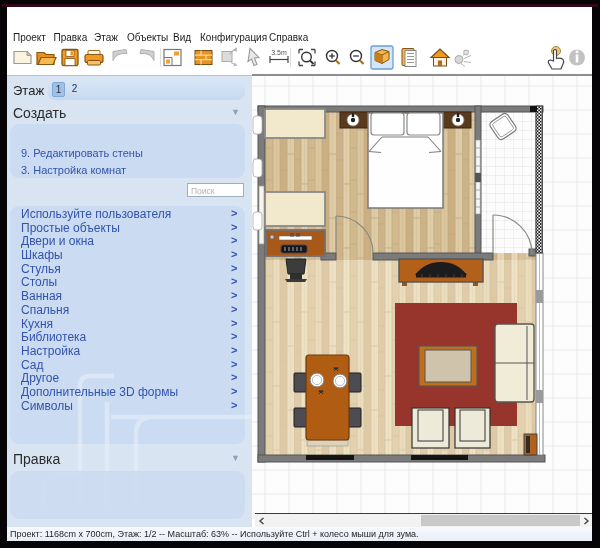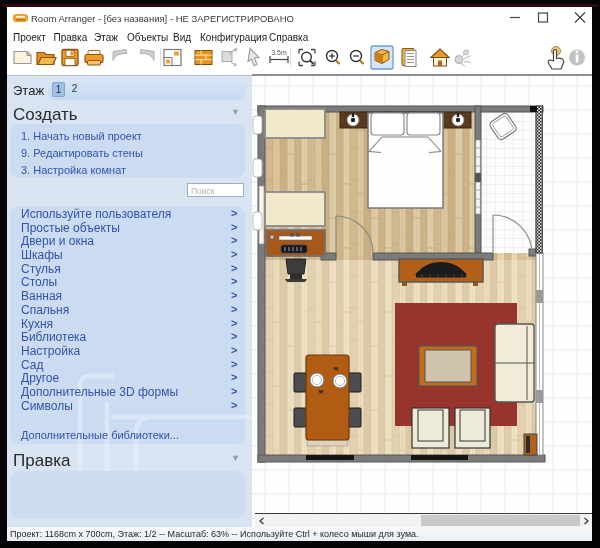--- a/index.html
+++ b/index.html
@@ -10,51 +10,37 @@
   
   #titlebar{position:absolute;left:0;top:0;width:585px;height:21px;background:#fff;}
   #title{position:absolute;left:24px;top:6px;font-size:9.5px;color:#3a3a3a;letter-spacing:0;}
   
   #menubar{position:absolute;left:0;top:21px;width:585px;height:17px;background:#fff;font-size:10px;color:#1c1c1c;}
   #menubar span{position:absolute;top:4px;white-space:nowrap;}
   
   #toolbar{position:absolute;left:0;top:38px;width:585px;height:31px;background:#fff;}
   
   #panel{position:absolute;left:0;top:69px;width:245px;height:458px;background:#d9e4f3;overflow:hidden;}
-  .hdr{position:absolute;font-size:17px;color:#2b2b2b;white-space:nowrap;}
+  .hdr{position:absolute;font-size:14px;color:#2b2b2b;white-space:nowrap;}
   .bluebox{position:absolute;background:#cbdbf1;border-radius:9px;}
   .blk{color:#3353ad;white-space:nowrap;}
   .arr{left:224px;font-weight:bold;font-size:11px;}
   
   #canvas{position:absolute;left:245px;top:69px;width:340px;height:444px;background:#fdfdfd;overflow:hidden;}
   
   #hscroll{position:absolute;left:248px;top:506px;width:337px;height:13px;background:#f2f2f2;border-top:1px solid #3c3c3c;}
   #hthumb{position:absolute;left:166px;top:1px;width:159px;height:11px;background:#c9c9c9;}
   
   #status{position:absolute;left:0;top:520px;width:585px;height:14px;background:linear-gradient(#f7fafd,#e9eef7);
           font-size:9px;color:#1f1f1f;}
 </style>
 </head>
 <body>
 <div style="position:absolute;left:2px;top:4px;width:596px;height:3px;background:#2e0812;"></div>
 <div id="win">
-  <div id="titlebar">
-    <svg class="abs" style="left:6px;top:5px" width="15" height="12" viewBox="0 0 15 12">
-      <rect x="0" y="2" width="15" height="8" rx="3" fill="#f2a231"></rect>
-      <rect x="3" y="4" width="9" height="1.6" fill="#fff" opacity="0.85"></rect>
-      <rect x="3" y="7" width="9" height="1.6" fill="#c06a10"></rect>
-    </svg>
-    <div id="title">Room Arranger - [без названия] - НЕ ЗАРЕГИСТРИРОВАНО</div>
-    <svg class="abs" style="left:498px;top:0" width="87" height="21" viewBox="0 0 87 21">
-      <line x1="5" y1="10.5" x2="15" y2="10.5" stroke="#444" stroke-width="1.2"></line>
-      <rect x="33.5" y="6" width="9" height="9" fill="none" stroke="#444" stroke-width="1.2"></rect>
-      <line x1="70" y1="5.5" x2="80" y2="15.5" stroke="#444" stroke-width="1.3"></line>
-      <line x1="80" y1="5.5" x2="70" y2="15.5" stroke="#444" stroke-width="1.3"></line>
-    </svg>
-  </div>
   <div id="menubar">
     <span style="left:6px">Проект</span>
     <span style="left:46.5px">Правка</span>
     <span style="left:87px">Этаж</span>
     <span style="left:120px">Объекты</span>
     <span style="left:166px">Вид</span>
     <span style="left:193px">Конфигурация</span>
     <span style="left:262px">Справка</span>
   </div>
   <div id="toolbar">
@@ -158,21 +144,20 @@
   <div class="abs" style="left:245px;top:67px;width:340px;height:2px;background:#8e8e8e;z-index:5;"></div>
   <div class="abs" style="left:0;top:67.5px;width:245px;height:1px;background:#b8c2d2;z-index:5;"></div>
   <div id="panel">
     <div class="hdr" style="left:6px;top:7px;font-size:13px;color:#222">Этаж</div>
     <div class="abs" style="left:41px;top:3px;width:197px;height:21px;border-radius:7px;background:linear-gradient(#d9e6f7,#c6d9f0);"></div>
     <div class="abs" style="left:45px;top:6px;width:13px;height:15px;background:#a3c0e2;border:1px solid #7fa8d4;box-sizing:border-box;border-radius:2px;font-size:10px;color:#203050;text-align:center;line-height:14px;">1</div>
     <div class="abs" style="left:61px;top:6px;width:13px;height:15px;font-size:10px;color:#203050;text-align:center;line-height:14px;">2</div>
     <div class="hdr" style="left:6px;top:29px;">Создать</div>
     <div class="abs" style="left:224px;top:31px;color:#90a0b5;font-size:9px;">▼</div>
     <div class="bluebox" style="left:3px;top:48px;width:235px;height:54px;"></div>
-    <div class="abs blk" style="left:14px;top:54px;font-size:11px;">1. Начать новый проект</div>
     <div class="abs blk" style="left:14px;top:71px;font-size:11px;">9. Редактировать стены</div>
     <div class="abs blk" style="left:14px;top:88px;font-size:11px;">3. Настройка комнат</div>
     <div class="abs" style="left:180px;top:107px;width:57px;height:14px;background:#fff;border:1px solid #9daec4;font-size:8.5px;color:#b2b2b2;line-height:14px;padding-left:3px;box-sizing:border-box;">Поиск</div>
     <div class="bluebox" style="left:3px;top:130px;width:235px;height:238px;"></div>
     <svg class="abs" style="left:0;top:130px;" width="245" height="330" viewBox="0 0 245 330">
       <g fill="none" stroke="#e9effb" stroke-width="4.5" opacity="0.55">
         <path d="M73 304 L73 180 Q73 170 83 170 L107 170"></path>
         <path d="M100 304 L100 196"></path>
         <path d="M104 211 L245 211"></path>
         <path d="M36 304 L36 288 Q36 268 56 268 L72 268"></path>
@@ -204,21 +189,20 @@
         <div class="abs blk arr" style="top:268px">&gt;</div>
       <div class="abs blk" style="left:14px;top:282px">Сад</div>
         <div class="abs blk arr" style="top:282px">&gt;</div>
       <div class="abs blk" style="left:14px;top:295px">Другое</div>
         <div class="abs blk arr" style="top:295px">&gt;</div>
       <div class="abs blk" style="left:14px;top:309px">Дополнительные 3D формы</div>
         <div class="abs blk arr" style="top:309px">&gt;</div>
       <div class="abs blk" style="left:14px;top:323px">Символы</div>
         <div class="abs blk arr" style="top:323px">&gt;</div>
     </div>
-    <div class="abs blk" style="left:14px;top:353px;font-size:11px;">Дополнительные библиотеки...</div>
     <div class="hdr" style="left:6px;top:375px;">Правка</div>
     <div class="abs" style="left:224px;top:377px;color:#90a0b5;font-size:9px;">▼</div>
     <div class="bluebox" style="left:3px;top:395px;width:235px;height:48px;opacity:0.85"></div>
   </div>
   <div id="canvas">
   <svg width="340" height="444" viewBox="0 0 340 444">
     <defs>
       <pattern id="wd" width="42" height="64" patternUnits="userSpaceOnUse">
         <rect width="42" height="64" fill="#dcc8a4"></rect>
         <rect x="0" width="7" height="64" fill="#d3ba92"></rect>

